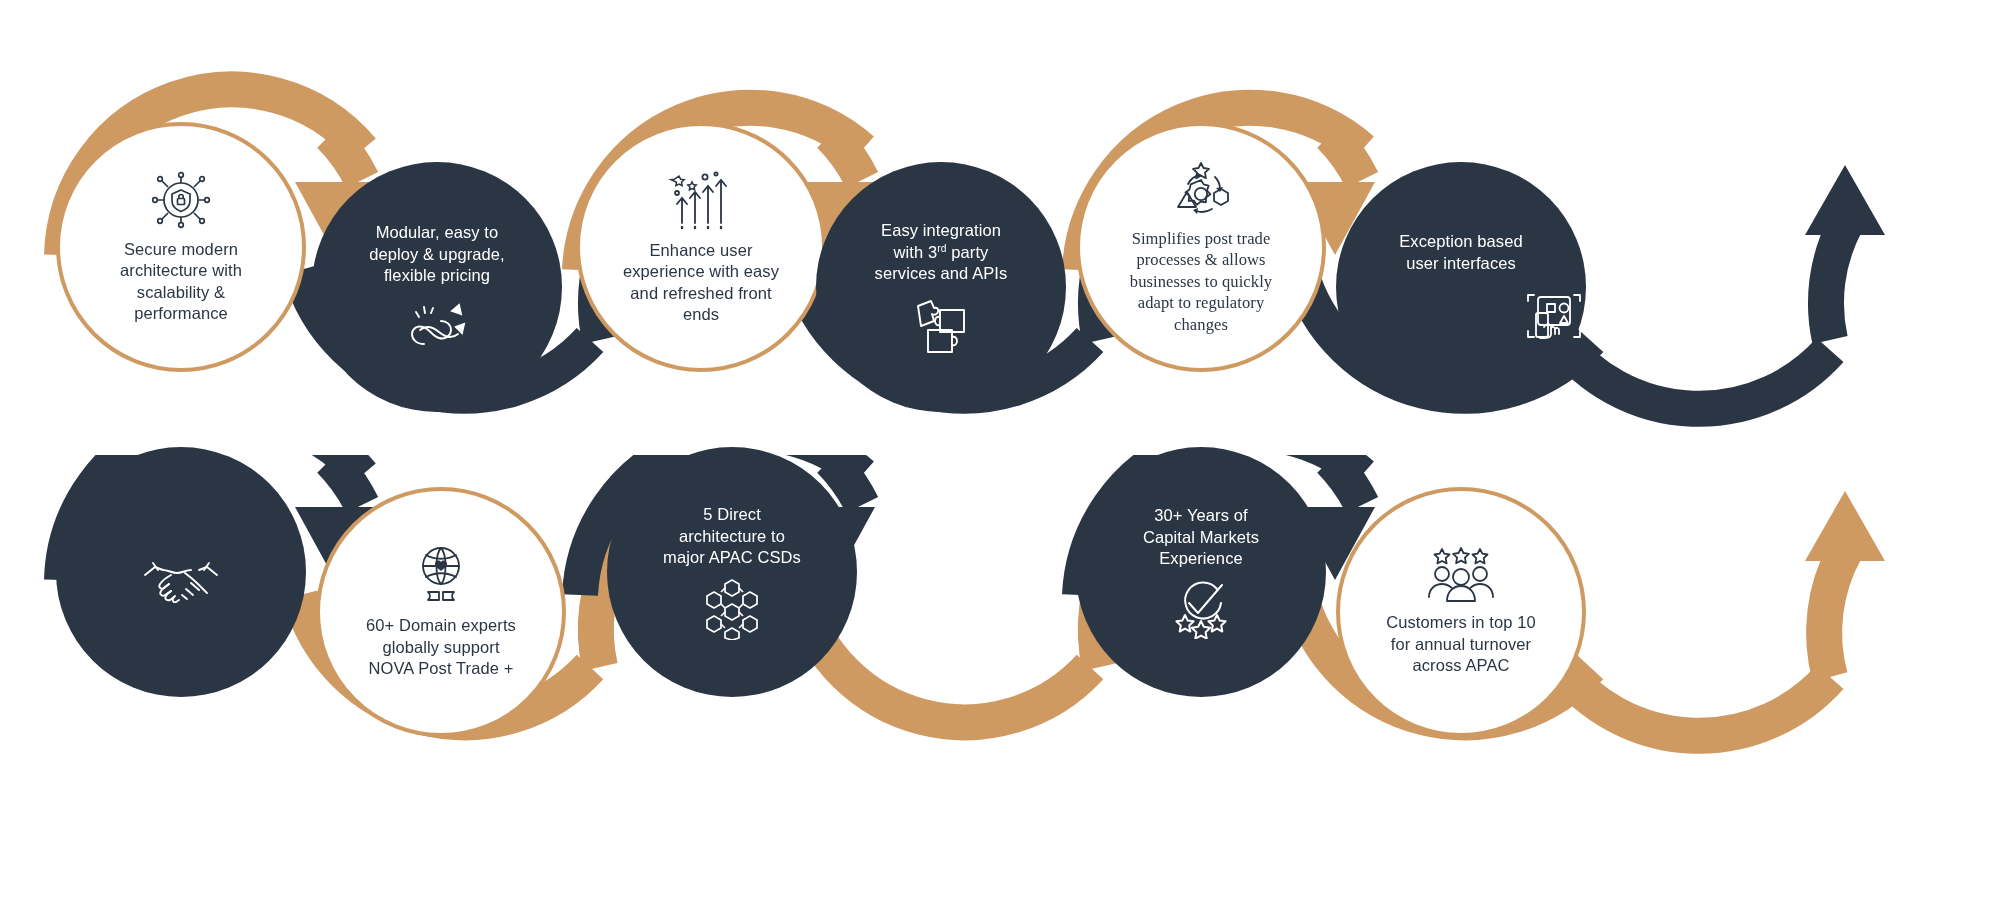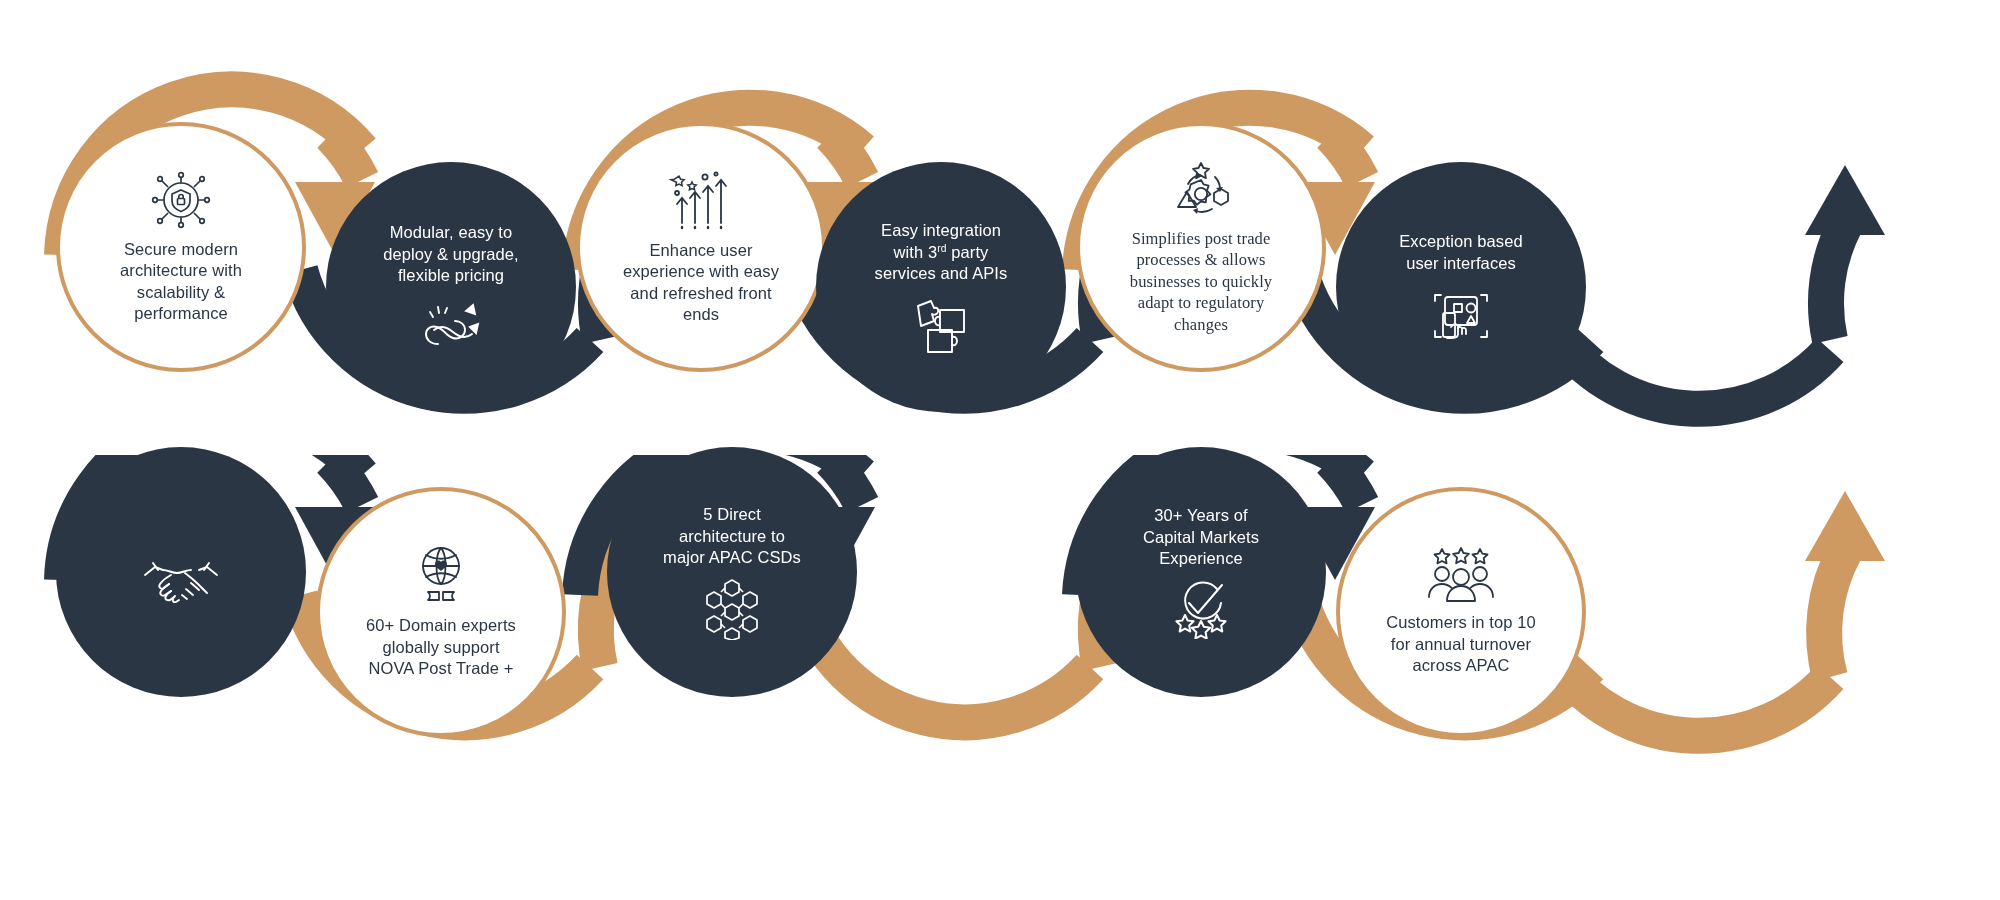--- a/index.html
+++ b/index.html
@@ -96,21 +96,21 @@
         </svg>
       </span>
       <span class="label">
           <div>Secure modern</div>
           <div>architecture with</div>
           <div>scalability &amp;</div>
           <div>performance</div>
         </span>
     </div>
 
-    <div class="node dark icon-bottom" id="node-2" style="left:326px;top:122px;">
+    <div class="node dark icon-bottom" id="node-2" style="left:312px;top:122px;">
       <span class="label">
           <div>Modular, easy to</div>
           <div>deploy &amp; upgrade,</div>
           <div>flexible pricing</div>
         </span>
       <span class="icon">
         <svg width="62" height="56" viewBox="0 0 62 56" fill="none" stroke="#ffffff" stroke-width="1.9" stroke-linecap="round">
           <path d="M18 48 c-8 0-12-5-12-10 s5-9 11-7 c7 2 9 9 16 11 c7 2 12-3 12-8 s-4-9-10-9"></path>
           <path d="M14 34 c6-5 13-3 19 2 c6 5 13 7 19 2"></path>
           <path d="M46 15 l7-6 l2 9 Z" fill="#ffffff"></path>
@@ -178,21 +178,21 @@
       </span>
       <span class="label">
           <div>Simplifies post trade</div>
           <div>processes &amp; allows</div>
           <div>businesses to quickly</div>
           <div>adapt to regulatory</div>
           <div>changes</div>
         </span>
     </div>
 
-    <div class="node dark icon-bottom" id="node-6" style="left:1336px;top:122px;">
+    <div class="node dark icon-bottom" id="node-6" style="left:1336px;top:122px;align-items:flex-end;">
       <span class="label">
           <div>Exception based</div>
           <div>user interfaces</div>
         </span>
       <span class="icon">
         <svg width="64" height="60" viewBox="0 0 64 60" fill="none" stroke="#ffffff" stroke-width="1.8" stroke-linejoin="round" stroke-linecap="round">
           <path d="M12 12 h-6 v6 M52 12 h6 v6 M6 48 v6 h6 M58 48 v6 h-6"></path>
           <rect x="16" y="14" width="32" height="28" rx="3"></rect>
           <rect x="25" y="21" width="8" height="8"></rect>
           <circle cx="42" cy="25" r="4.5"></circle>

